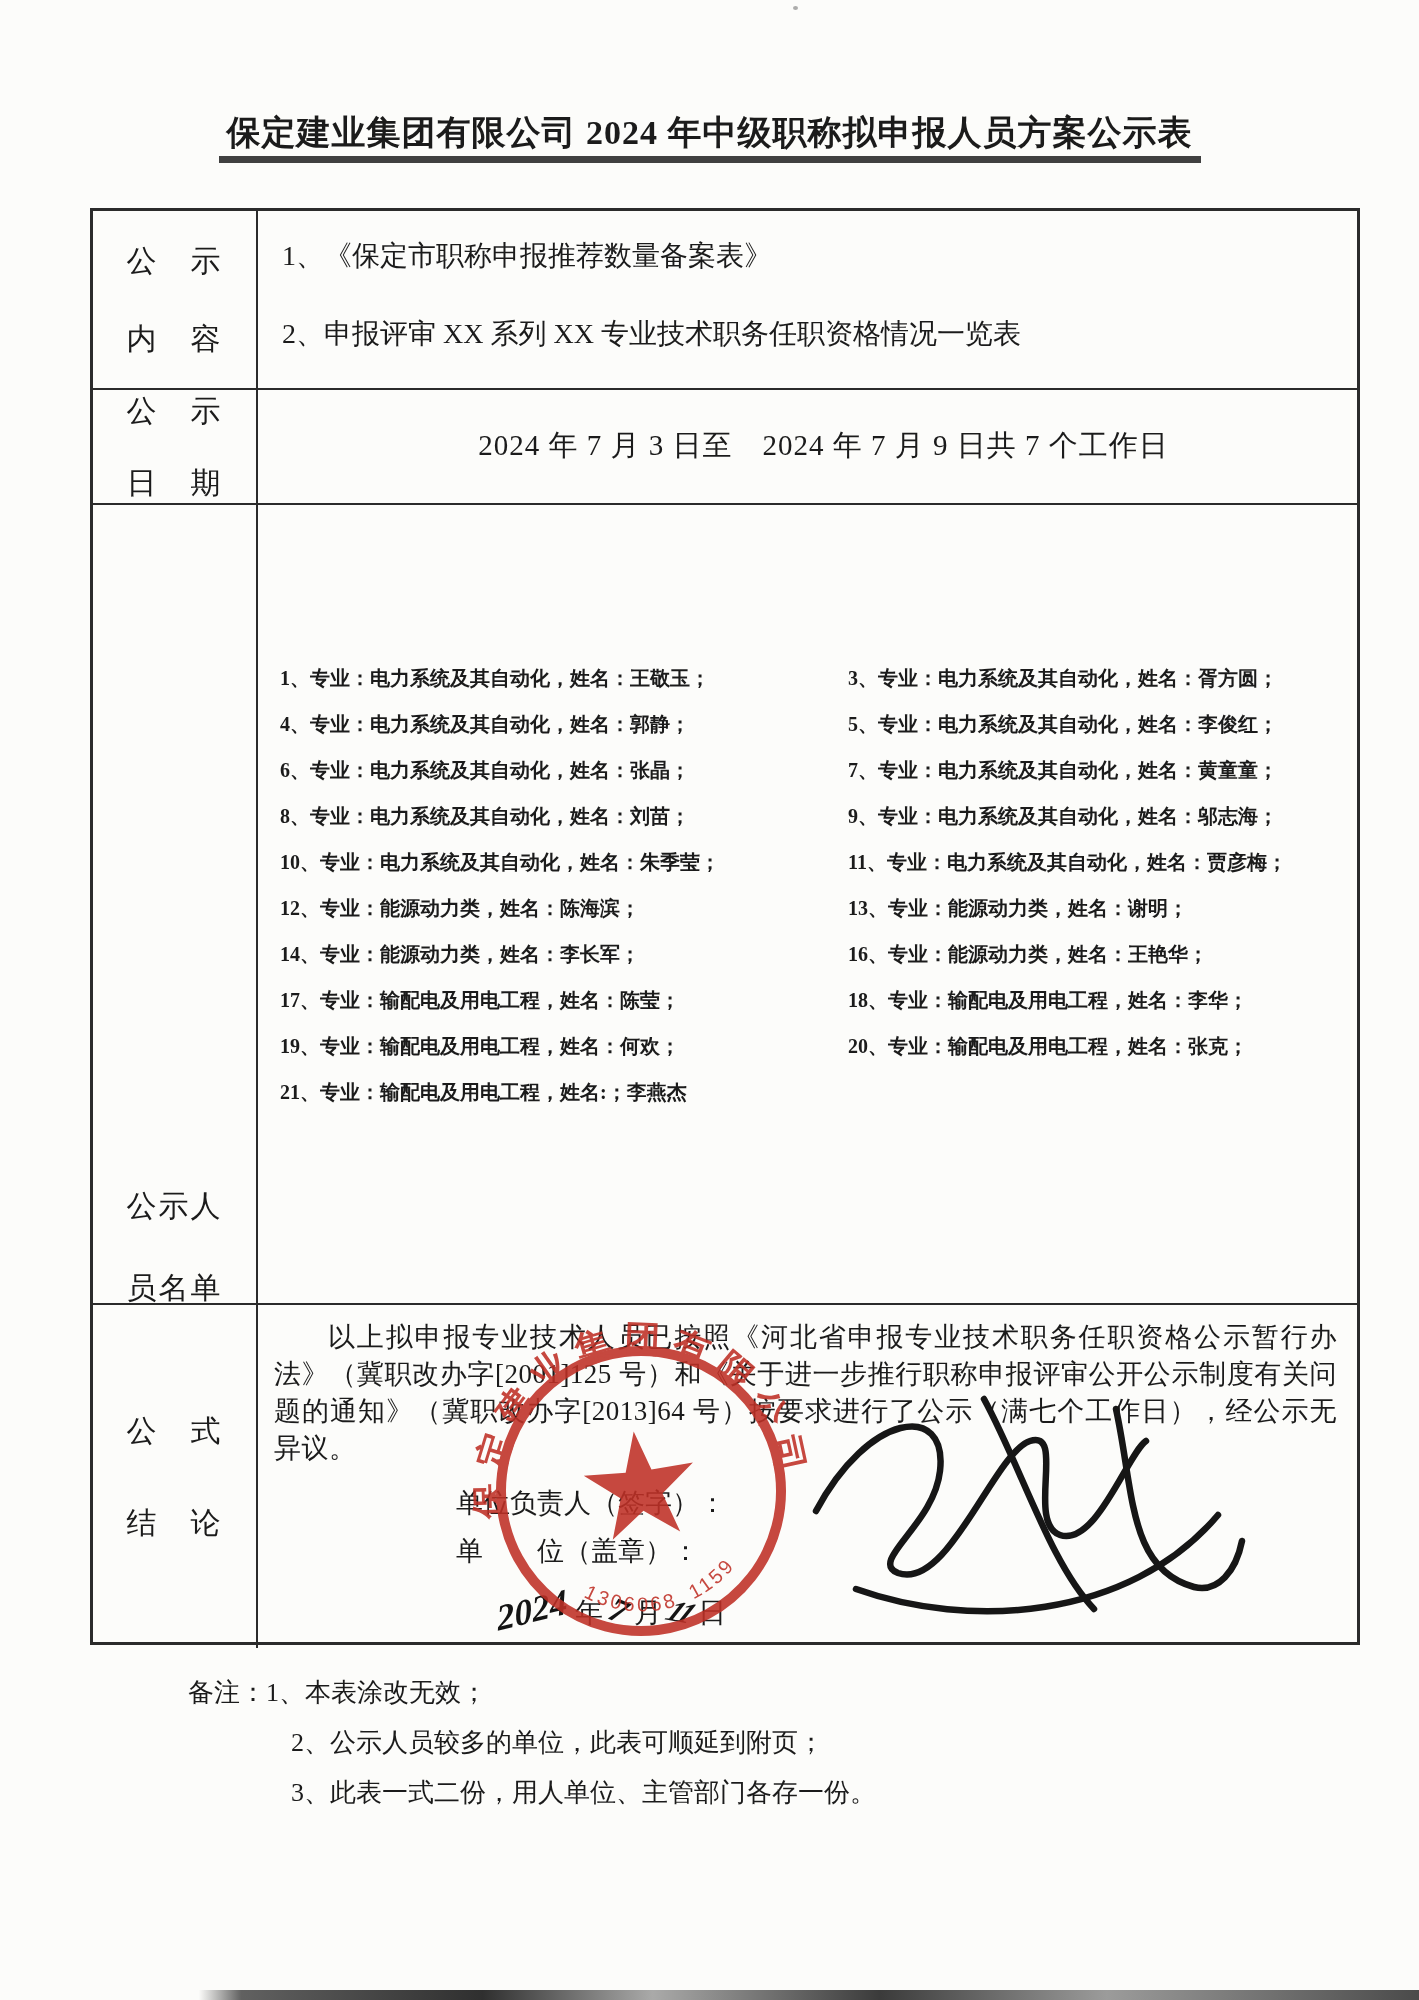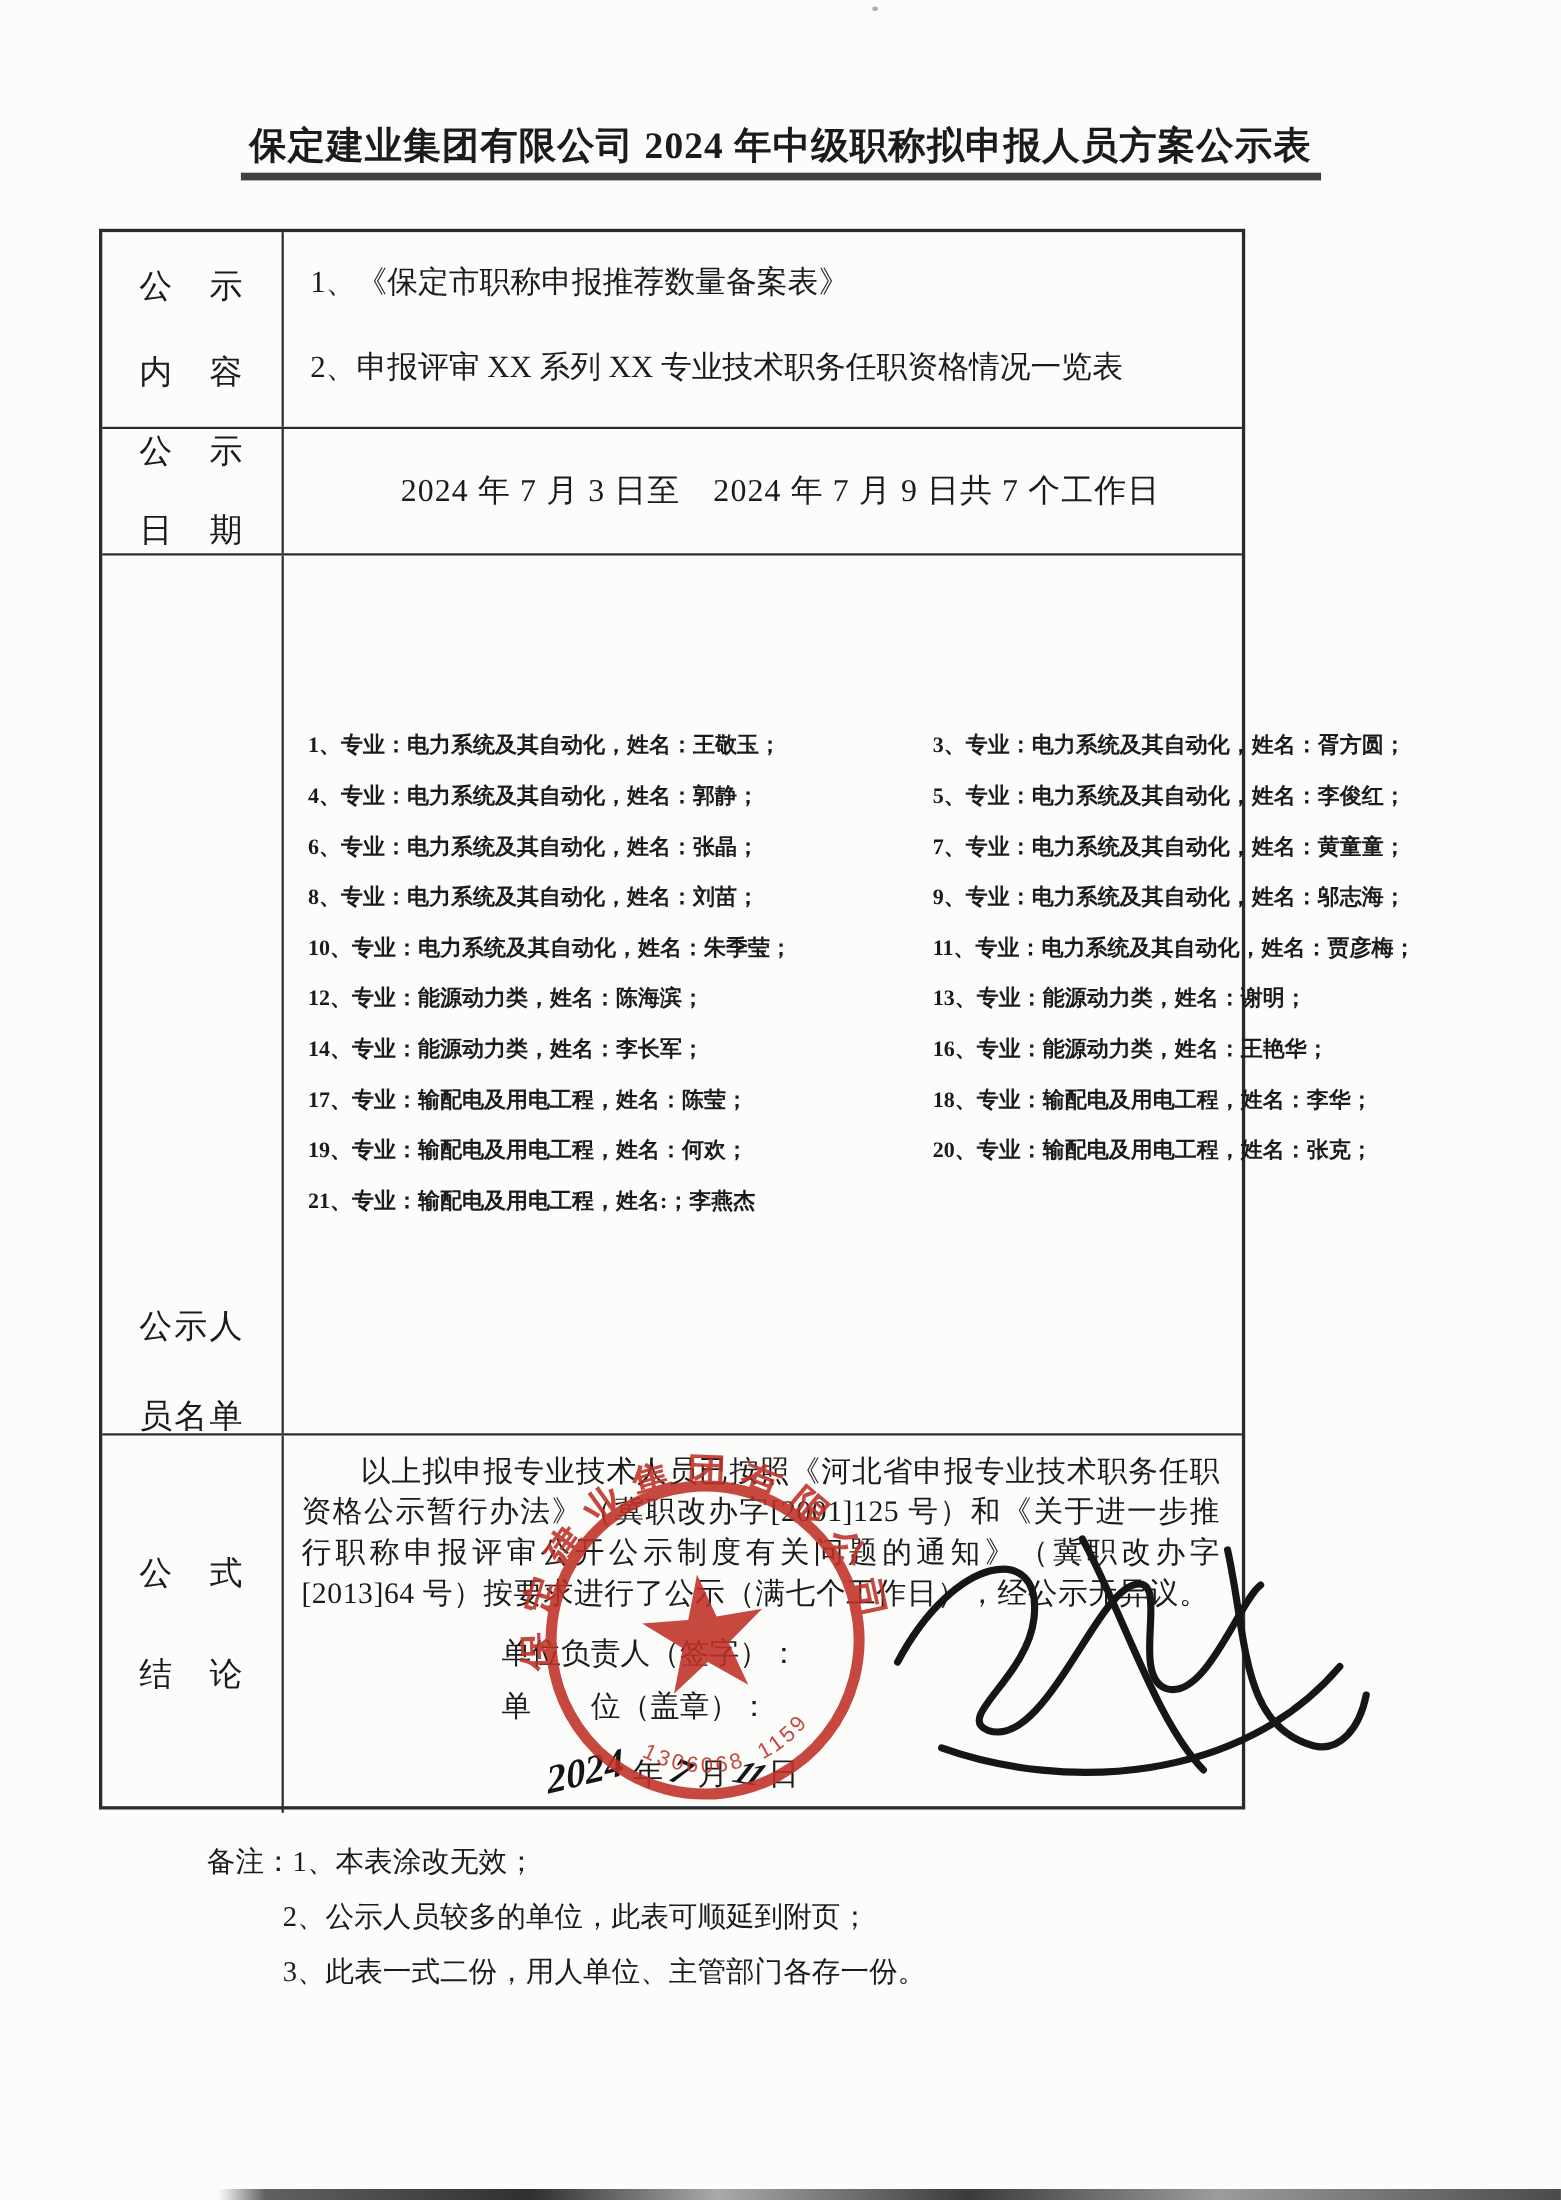--- a/index.html
+++ b/index.html
@@ -10,21 +10,21 @@
     font-family:"Liberation Serif","DejaVu Serif",serif;
   }
   
   .doc-title{
     position:absolute;top:110px;left:0;width:100%;
     text-align:center;font-size:34px;font-weight:bold;letter-spacing:1px;
   }
   .doc-title span{border-bottom:7px solid #404040;padding:0 8px 5px;}
   
   .sheet{
-    position:absolute;left:90px;top:208px;width:1042px;height:1437px;
+    position:absolute;left:90px;top:208px;width:1270px;height:1437px;
     border:3px solid #2b2b2b;box-sizing:border-box;background:transparent;
   }
   .row{position:absolute;left:0;right:0;display:flex;box-sizing:border-box;}
   .row + .row{border-top:2px solid #2b2b2b;}
   .r1{top:0;height:177px;}
   .r2{top:177px;height:115px;}
   .r3{top:292px;height:800px;}
   .r4{top:1092px;height:345px;}
   .label-cell{
     width:165px;flex:0 0 165px;border-right:2px solid #2b2b2b;
@@ -66,21 +66,21 @@
     transform:rotate(-14deg) skewX(-8deg);font-size:36px;color:#141414;
   }
   .hand.m{transform:rotate(22deg);font-size:34px;}
   .hand.d{transform:rotate(10deg) skewX(-20deg);font-size:30px;letter-spacing:-3px;}
   
   .stamp{position:absolute;left:211px;top:14px;width:344px;height:344px;opacity:.88;}
   .signature{position:absolute;left:540px;top:78px;width:460px;height:250px;}
   
   .notes{position:absolute;left:188px;top:1668px;font-size:26px;line-height:50px;}
   .notes .note-line{white-space:nowrap;}
-  .notes .indent{margin-left:69px;}
+  .notes .indent{margin-left:103px;}
   
   .scan-strip{
     position:absolute;left:0;bottom:0;width:100%;height:10px;
     background:linear-gradient(90deg,
       rgba(20,20,20,0) 0%,rgba(20,20,20,0) 14%,
       rgba(45,45,45,.75) 17%,rgba(25,25,25,.9) 34%,
       rgba(70,70,70,.45) 46%,rgba(25,25,25,.85) 62%,
       rgba(60,60,60,.5) 78%,rgba(30,30,30,.8) 100%);
   }
   .scan-dot{position:absolute;left:793px;top:6px;width:5px;height:4px;background:#777;border-radius:50%;opacity:.6;}

